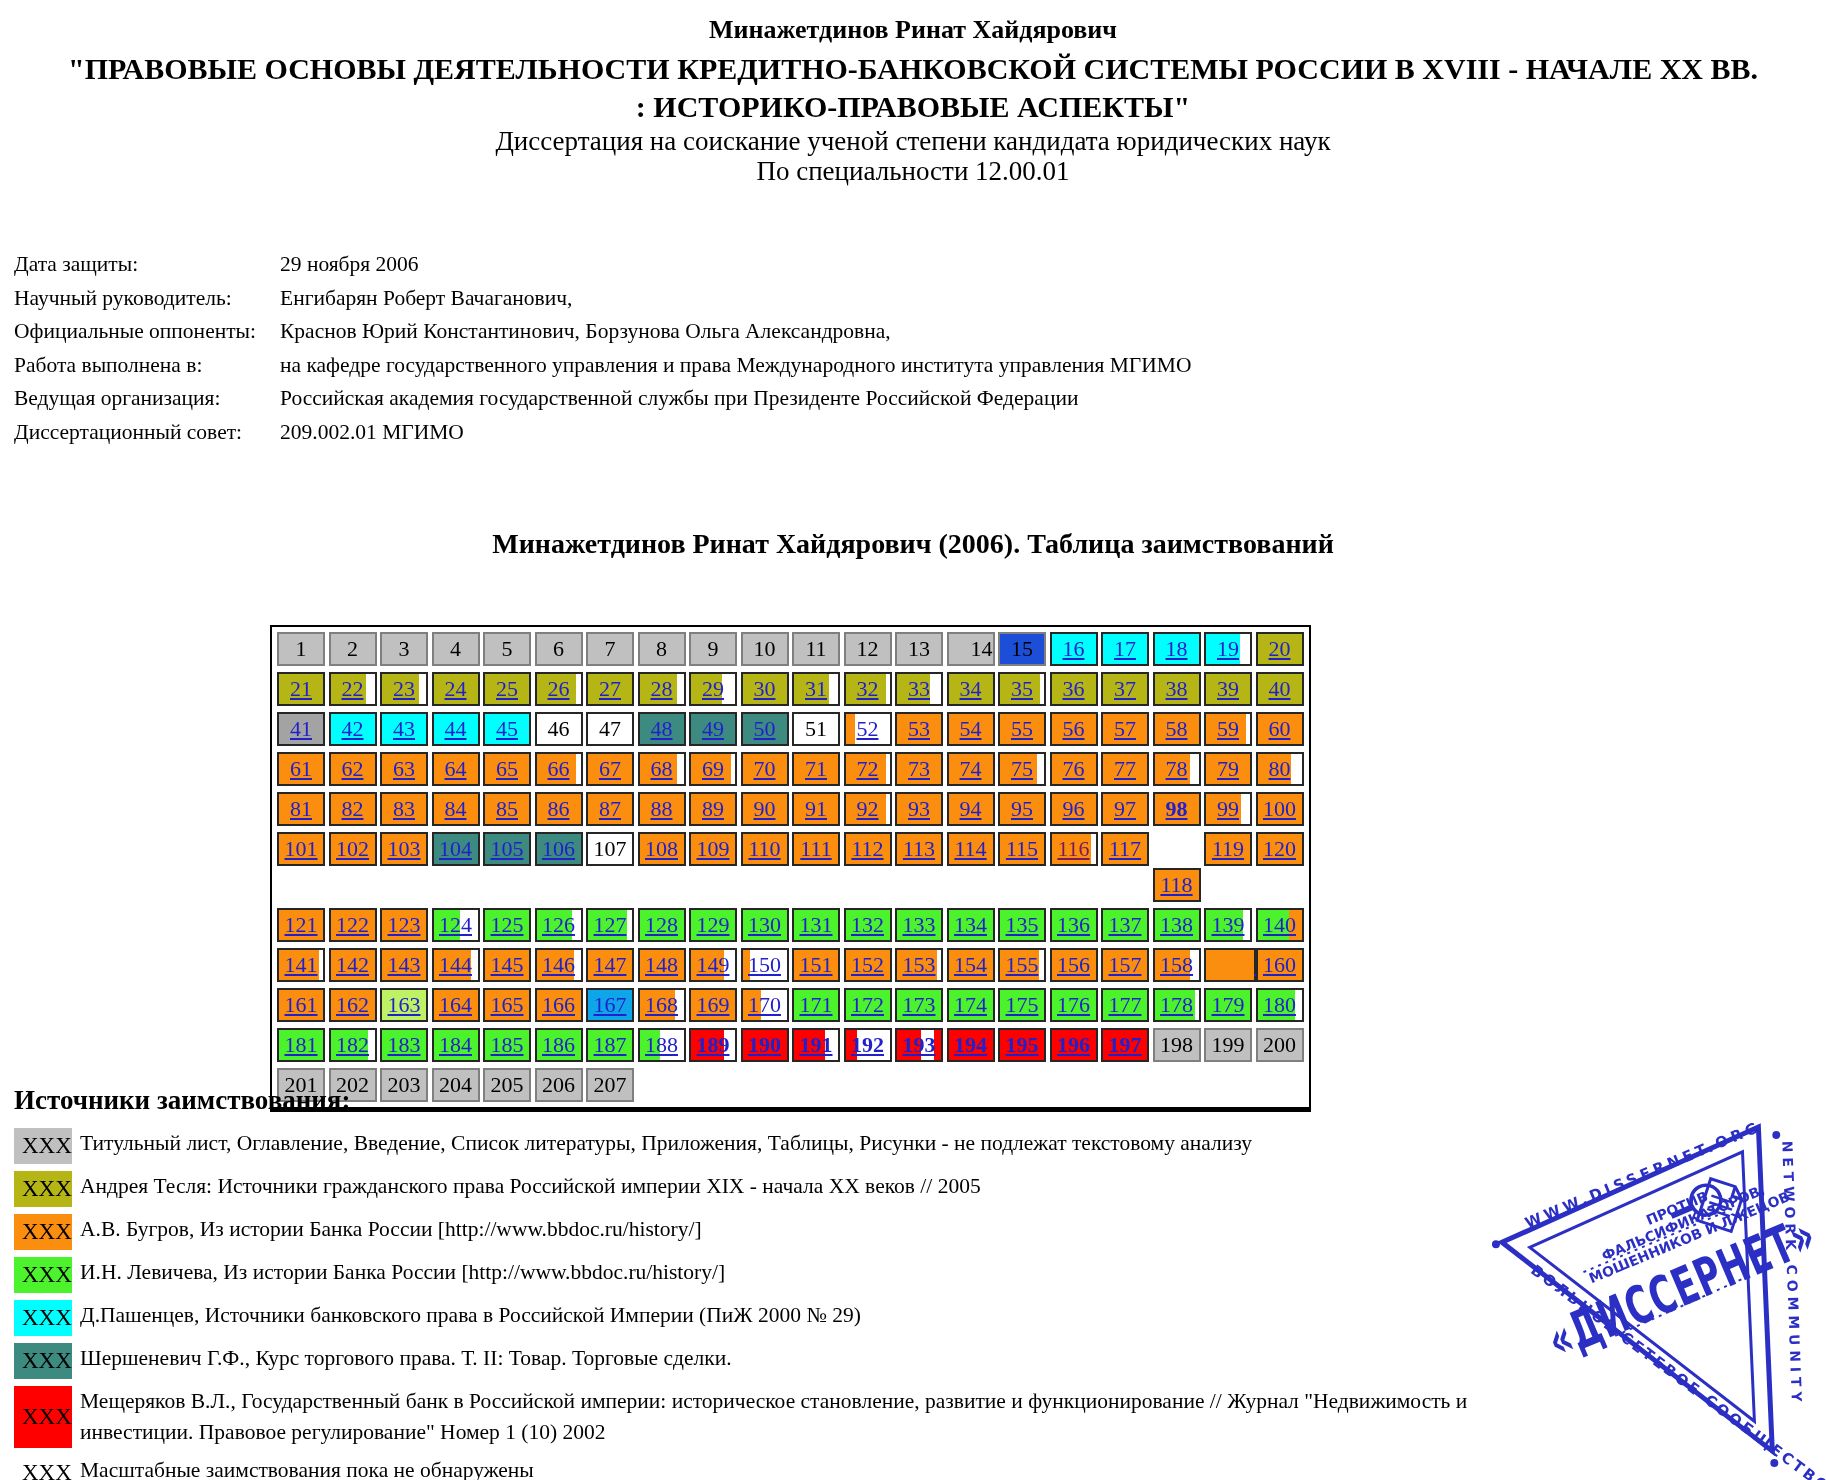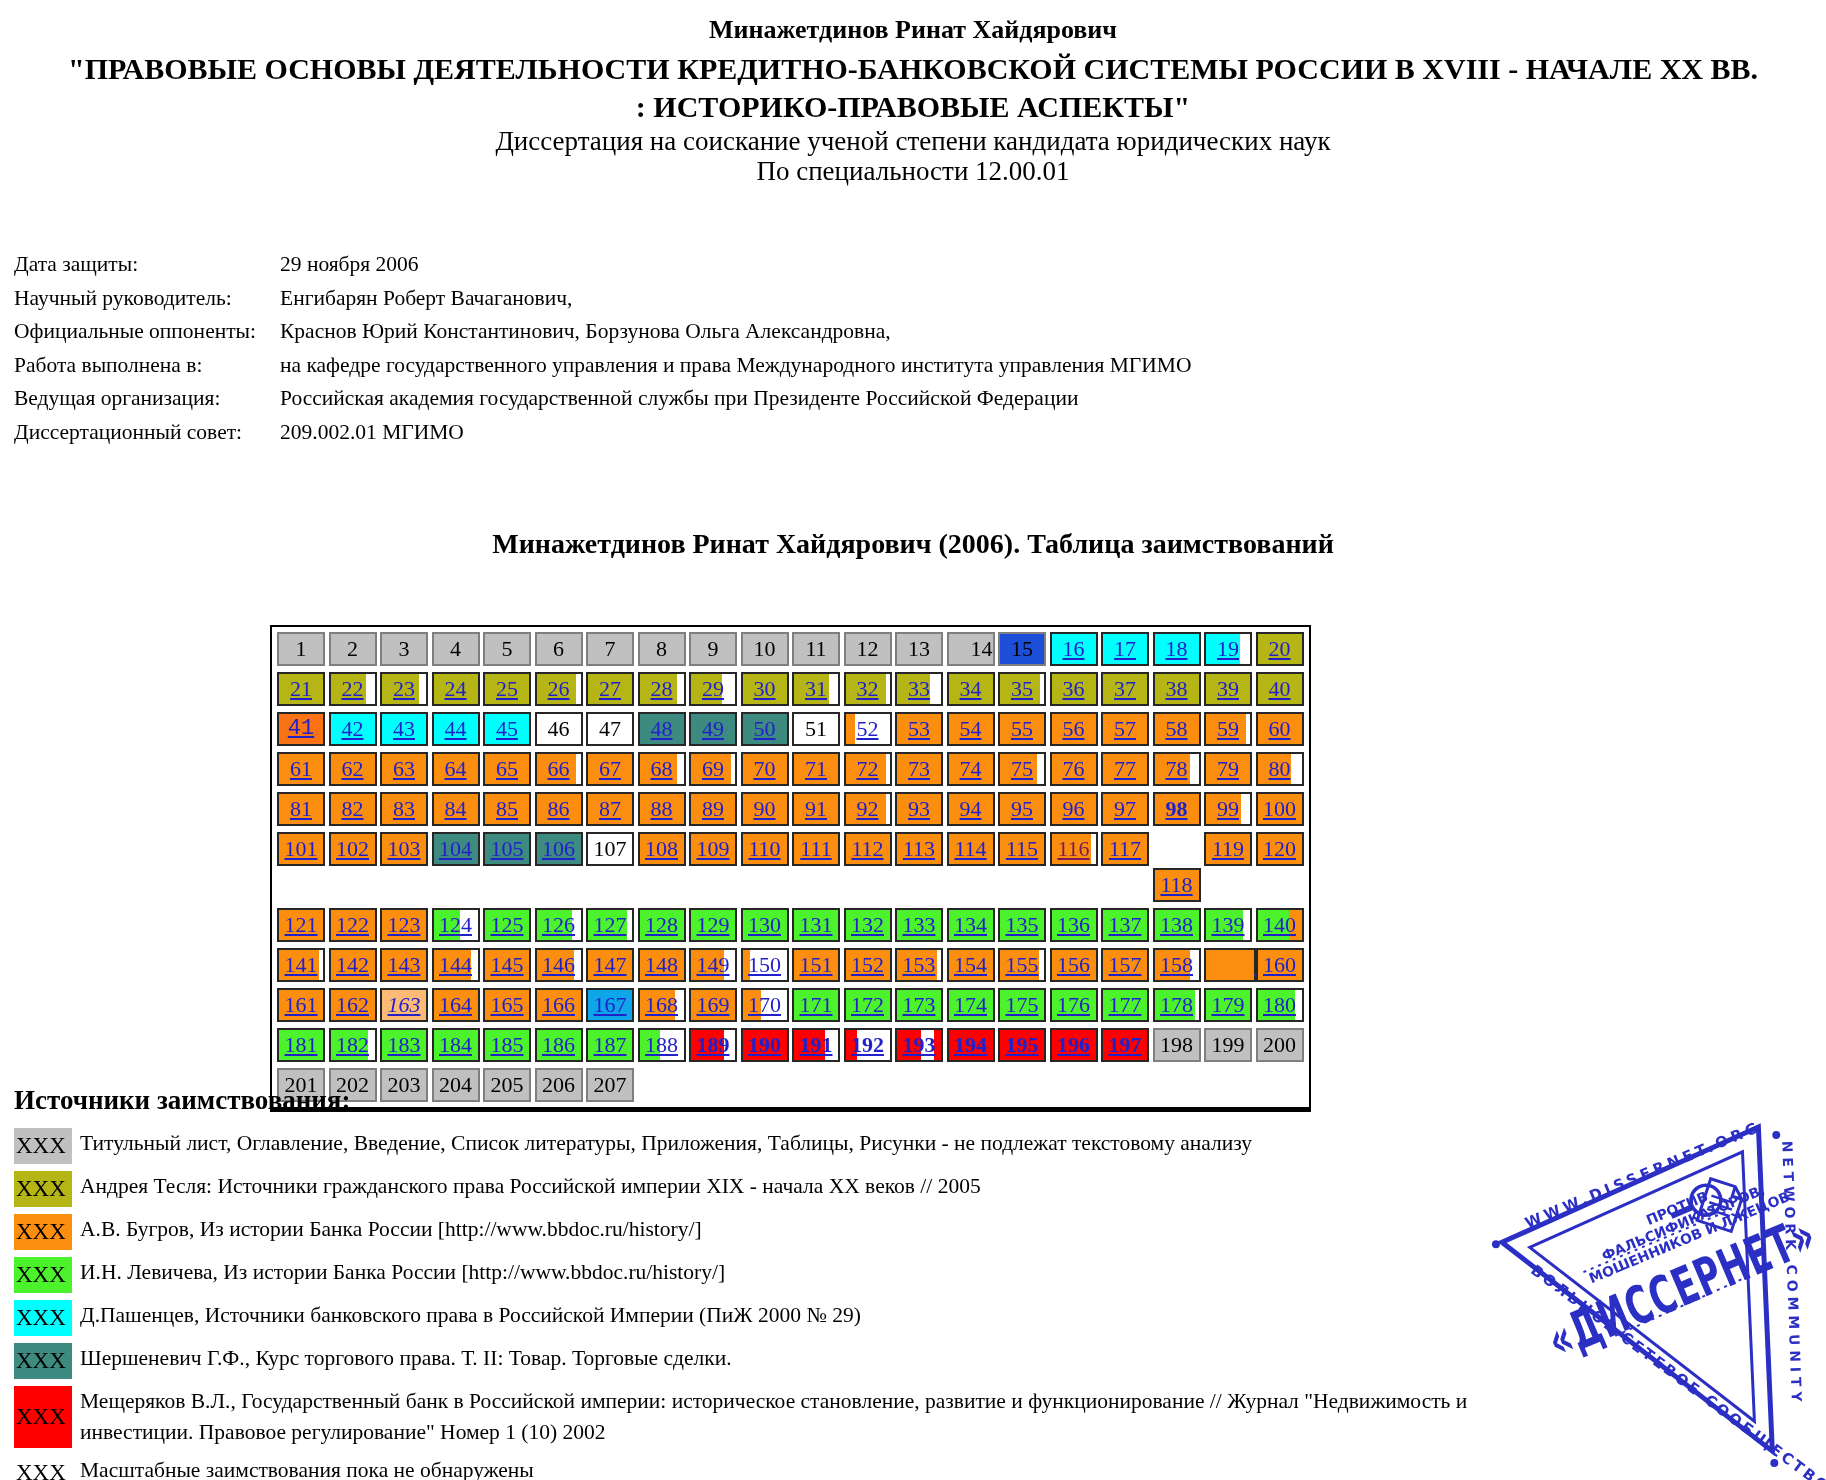--- a/index.html
+++ b/index.html
@@ -28,21 +28,21 @@
   .cell.lnk{color:#2121cc;text-decoration:underline;cursor:pointer;}
   .cell.lnk.visited{color:#7b1a5a;}
   .cell.b{font-weight:bold;}
   .cell.grayb{border-color:#7f7f7f;}
 
   
   .legend{position:absolute;left:14px;top:1085px;width:1520px;}
   .legend h2{margin:0 0 12px 0;font-size:27px;font-weight:bold;}
   .litem{display:flex;margin-bottom:7px;align-items:stretch;}
   .swatch{flex:0 0 58px;width:58px;display:flex;align-items:center;font-size:23px;color:#000;min-height:36px;}
-  .swatch span{padding-left:2px;}
+  .swatch span{padding-left:8px;}
   .ltext{font-size:21.5px;line-height:31px;padding-left:8px;max-width:1430px;}
 
   
   .stamp{position:absolute;left:1488px;top:1120px;width:338px;height:360px;}
   .stamp text{fill:#2b2fc4;font-family:"DejaVu Sans",sans-serif;font-weight:bold;}
 </style>
 </head>
 <body>
 
 <div class="hdr">
@@ -117,21 +117,21 @@
       <a class="cell lnk" href="#" style="background: linear-gradient(90deg, rgb(181, 182, 22) 0%, rgb(181, 182, 22) 80%, rgb(255, 255, 255) 80%, rgb(255, 255, 255) 100%);">31</a>
       <a class="cell lnk" href="#" style="background: linear-gradient(90deg, rgb(181, 182, 22) 0%, rgb(181, 182, 22) 90%, rgb(255, 255, 255) 90%, rgb(255, 255, 255) 100%);">32</a>
       <a class="cell lnk" href="#" style="background: linear-gradient(90deg, rgb(181, 182, 22) 0%, rgb(181, 182, 22) 75%, rgb(255, 255, 255) 75%, rgb(255, 255, 255) 100%);">33</a>
       <a class="cell lnk" href="#" style="background: rgb(181, 182, 22);">34</a>
       <a class="cell lnk" href="#" style="background: linear-gradient(90deg, rgb(181, 182, 22) 0%, rgb(181, 182, 22) 90%, rgb(255, 255, 255) 90%, rgb(255, 255, 255) 100%);">35</a>
       <a class="cell lnk" href="#" style="background: rgb(181, 182, 22);">36</a>
       <a class="cell lnk" href="#" style="background: rgb(181, 182, 22);">37</a>
       <a class="cell lnk" href="#" style="background: rgb(181, 182, 22);">38</a>
       <a class="cell lnk" href="#" style="background: rgb(181, 182, 22);">39</a>
       <a class="cell lnk" href="#" style="background: rgb(181, 182, 22);">40</a>
-      <a class="cell lnk" href="#" style="background: #f97316; font-family: Liberation Mono, monospace;">41</a>
+      <a class="cell lnk" href="#" style="background: #a3a3a3;">41</a>
       <a class="cell lnk" href="#" style="background: rgb(0, 255, 255);">42</a>
       <a class="cell lnk" href="#" style="background: rgb(0, 255, 255);">43</a>
       <a class="cell lnk" href="#" style="background: rgb(0, 255, 255);">44</a>
       <a class="cell lnk" href="#" style="background: rgb(0, 255, 255);">45</a>
       <div class="cell" style="background: rgb(255, 255, 255);">46</div>
       <div class="cell" style="background: rgb(255, 255, 255);">47</div>
       <a class="cell lnk" href="#" style="background: rgb(61, 138, 128);">48</a>
       <a class="cell lnk" href="#" style="background: rgb(61, 138, 128);">49</a>
       <a class="cell lnk" href="#" style="background: rgb(61, 138, 128);">50</a>
       <div class="cell" style="background: rgb(255, 255, 255);">51</div>
@@ -239,21 +239,21 @@
       <a class="cell lnk" href="#" style="background: linear-gradient(90deg, rgb(251, 142, 14) 0%, rgb(251, 142, 14) 92%, rgb(255, 255, 255) 92%, rgb(255, 255, 255) 100%);">153</a>
       <a class="cell lnk" href="#" style="background: rgb(251, 142, 14);">154</a>
       <a class="cell lnk" href="#" style="background: linear-gradient(90deg, rgb(251, 142, 14) 0%, rgb(251, 142, 14) 88%, rgb(255, 255, 255) 88%, rgb(255, 255, 255) 100%);">155</a>
       <a class="cell lnk" href="#" style="background: rgb(251, 142, 14);">156</a>
       <a class="cell lnk" href="#" style="background: rgb(251, 142, 14);">157</a>
       <a class="cell lnk" href="#" style="background: linear-gradient(90deg, rgb(251, 142, 14) 0%, rgb(251, 142, 14) 80%, rgb(255, 255, 255) 80%, rgb(255, 255, 255) 100%);">158</a>
       <a class="cell lnk" href="#" style="background: rgb(251, 142, 14); padding-left: 48px;">159</a>
       <a class="cell lnk" href="#" style="background: rgb(251, 142, 14);">160</a>
       <a class="cell lnk" href="#" style="background: rgb(251, 142, 14);">161</a>
       <a class="cell lnk" href="#" style="background: rgb(251, 142, 14);">162</a>
-      <a class="cell lnk" href="#" style="background: #fdba74; font-style: italic;">163</a>
+      <a class="cell lnk" href="#" style="background: #bef264;">163</a>
       <a class="cell lnk" href="#" style="background: rgb(251, 142, 14);">164</a>
       <a class="cell lnk" href="#" style="background: rgb(251, 142, 14);">165</a>
       <a class="cell lnk" href="#" style="background: rgb(251, 142, 14);">166</a>
       <a class="cell lnk" href="#" style="background: #0ea5e9; text-align: center;">167</a>
       <a class="cell lnk" href="#" style="background: linear-gradient(90deg, rgb(251, 142, 14) 0%, rgb(251, 142, 14) 80%, rgb(255, 255, 255) 80%, rgb(255, 255, 255) 100%);">168</a>
       <a class="cell lnk" href="#" style="background: rgb(251, 142, 14);">169</a>
       <a class="cell lnk" href="#" style="background: linear-gradient(90deg, rgb(251, 142, 14) 0%, rgb(251, 142, 14) 40%, rgb(255, 255, 255) 40%, rgb(255, 255, 255) 100%);">170</a>
       <a class="cell lnk" href="#" style="background: rgb(76, 243, 44);">171</a>
       <a class="cell lnk" href="#" style="background: rgb(76, 243, 44);">172</a>
       <a class="cell lnk" href="#" style="background: rgb(76, 243, 44);">173</a>

